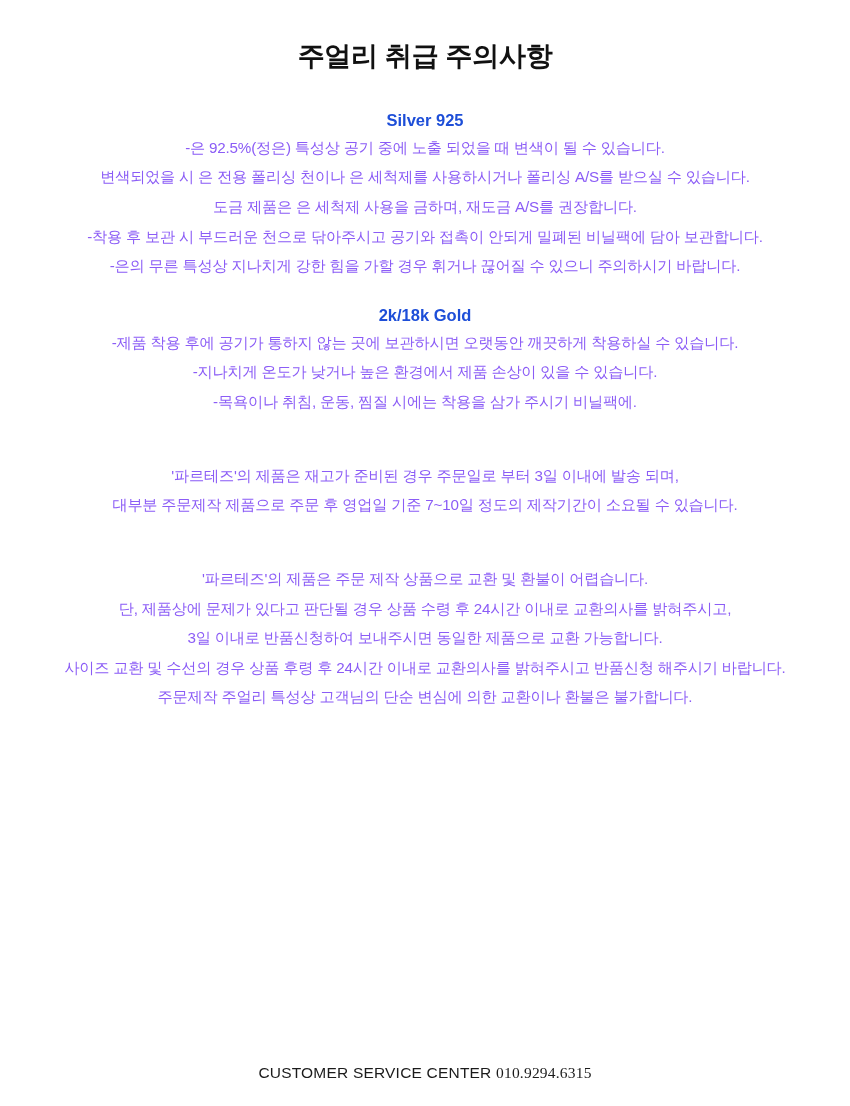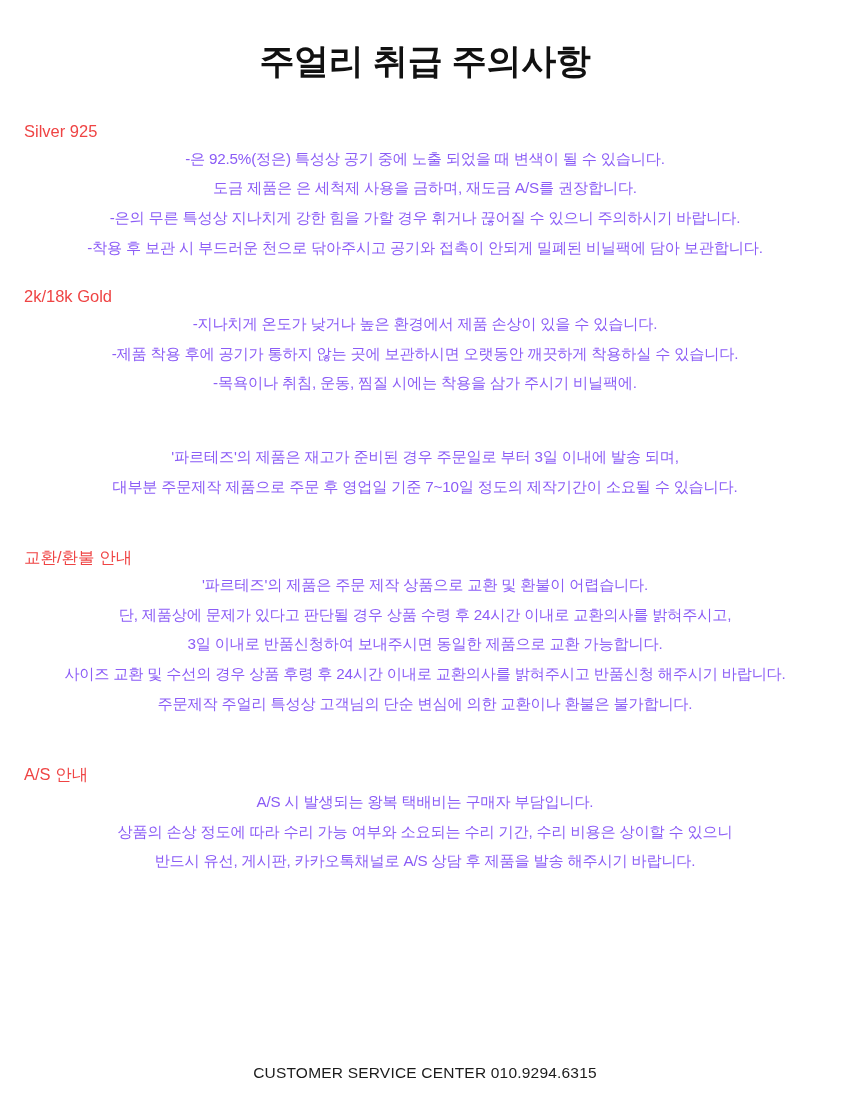--- a/index.html
+++ b/index.html
@@ -17,36 +17,36 @@
   .page {
     width: 850px;
     min-height: 1106px;
     box-sizing: border-box;
     padding: 24px 24px 18px 24px;
     display: flex;
     flex-direction: column;
     align-items: center;
   }
   .doc-title {
-    font-size: 35px;
+    font-size: 27px;
     font-weight: 700;
     letter-spacing: -0.3px;
     text-align: center;
     margin: 14px 0 0 0;
     color: #111111;
   }
   .section {
     width: 100%;
     text-align: center;
   }
   .section-heading {
     font-size: 16.5px;
-    font-weight: 400;
-    text-align: left;
-    color: #ef4444;
+    font-weight: 700;
+    text-align: center;
+    color: #1d4ed8;
     line-height: 1.5;
   }
   .section-line {
     font-size: 15.2px;
     font-weight: 400;
     text-align: center;
     color: #8b5cf6;
     line-height: 1.95;
     letter-spacing: -0.2px;
   }
@@ -54,76 +54,70 @@
   .spacer-md { height: 22px; }
   .spacer-sm { height: 10px; }
   .footer {
     margin-top: auto;
     font-size: 15.5px;
     letter-spacing: 0.2px;
     text-align: center;
     color: #1b1b1b;
     padding-bottom: 6px;
   }
-  .footer .phone { margin-left: 0; }
+  .footer .phone { margin-left: 0; font-family: Liberation Serif, serif; }
 </style>
 </head>
 <body>
 
 <div class="page">
 
   <h1 class="doc-title">주얼리 취급 주의사항</h1>
 
   <div class="spacer-lg"></div>
 
   <div class="section">
     <div class="section-heading">Silver 925</div>
     <div class="section-line">-은 92.5%(정은) 특성상 공기 중에 노출 되었을 때 변색이  될 수 있습니다.</div>
+    <div class="section-line">변색되었을 시 은 전용 폴리싱 천이나 은 세척제를 사용하시거나 폴리싱 A/S를 받으실 수 있습니다.</div>
     <div class="section-line">도금 제품은 은 세척제 사용을 금하며, 재도금 A/S를 권장합니다.</div>
+    <div class="section-line">-착용 후 보관 시 부드러운 천으로 닦아주시고 공기와 접촉이 안되게 밀폐된 비닐팩에 담아 보관합니다.</div>
     <div class="section-line">-은의 무른 특성상 지나치게 강한 힘을 가할 경우 휘거나 끊어질 수 있으니 주의하시기 바랍니다.</div>
-    <div class="section-line">-착용 후 보관 시 부드러운 천으로 닦아주시고 공기와 접촉이 안되게 밀폐된 비닐팩에 담아 보관합니다.</div>
   </div>
 
   <div class="spacer-md"></div>
 
   <div class="section">
     <div class="section-heading">2k/18k Gold</div>
+    <div class="section-line">-제품 착용 후에 공기가 통하지 않는 곳에 보관하시면 오랫동안 깨끗하게 착용하실 수 있습니다.</div>
     <div class="section-line">-지나치게 온도가 낮거나 높은 환경에서 제품 손상이 있을 수 있습니다.</div>
-    <div class="section-line">-제품 착용 후에 공기가 통하지 않는 곳에 보관하시면 오랫동안 깨끗하게 착용하실 수 있습니다.</div>
     <div class="section-line">-목욕이나 취침, 운동, 찜질 시에는 착용을 삼가 주시기 비닐팩에.</div>
   </div>
 
   <div class="spacer-lg"></div>
   <div class="spacer-sm"></div>
 
   <div class="section">
     <div class="section-line">'파르테즈'의 제품은 재고가 준비된 경우 주문일로 부터 3일 이내에 발송 되며,</div>
     <div class="section-line">대부분 주문제작 제품으로 주문 후 영업일 기준 7~10일 정도의 제작기간이 소요될 수 있습니다.</div>
   </div>
 
   <div class="spacer-lg"></div>
   <div class="spacer-sm"></div>
 
   <div class="section">
-    <div class="section-heading">교환/환불 안내</div>
     <div class="section-line">'파르테즈'의 제품은 주문 제작 상품으로 교환 및 환불이 어렵습니다.</div>
     <div class="section-line">단, 제품상에 문제가 있다고 판단될 경우 상품 수령 후 24시간 이내로 교환의사를 밝혀주시고,</div>
     <div class="section-line">3일 이내로 반품신청하여 보내주시면 동일한 제품으로 교환 가능합니다.</div>
     <div class="section-line">사이즈 교환 및 수선의 경우 상품 후령 후 24시간 이내로 교환의사를 밝혀주시고 반품신청 해주시기 바랍니다.</div>
     <div class="section-line">주문제작 주얼리 특성상 고객님의 단순 변심에 의한 교환이나 환불은 불가합니다.</div>
   </div>
 
   <div class="spacer-lg"></div>
   <div class="spacer-sm"></div>
 
-  <div class="section">
-    <div class="section-heading">A/S 안내</div>
-    <div class="section-line">A/S 시 발생되는 왕복 택배비는 구매자 부담입니다.</div>
-    <div class="section-line">상품의 손상 정도에 따라 수리 가능 여부와 소요되는 수리 기간, 수리 비용은 상이할 수 있으니</div>
-    <div class="section-line">반드시 유선, 게시판, 카카오톡채널로 A/S 상담 후 제품을 발송 해주시기 바랍니다.</div>
-  </div>
 
   <div class="footer">
     <span>CUSTOMER SERVICE CENTER</span>
     <span class="phone">010.9294.6315</span>
   </div>
 
 </div>
 
 </body></html>

